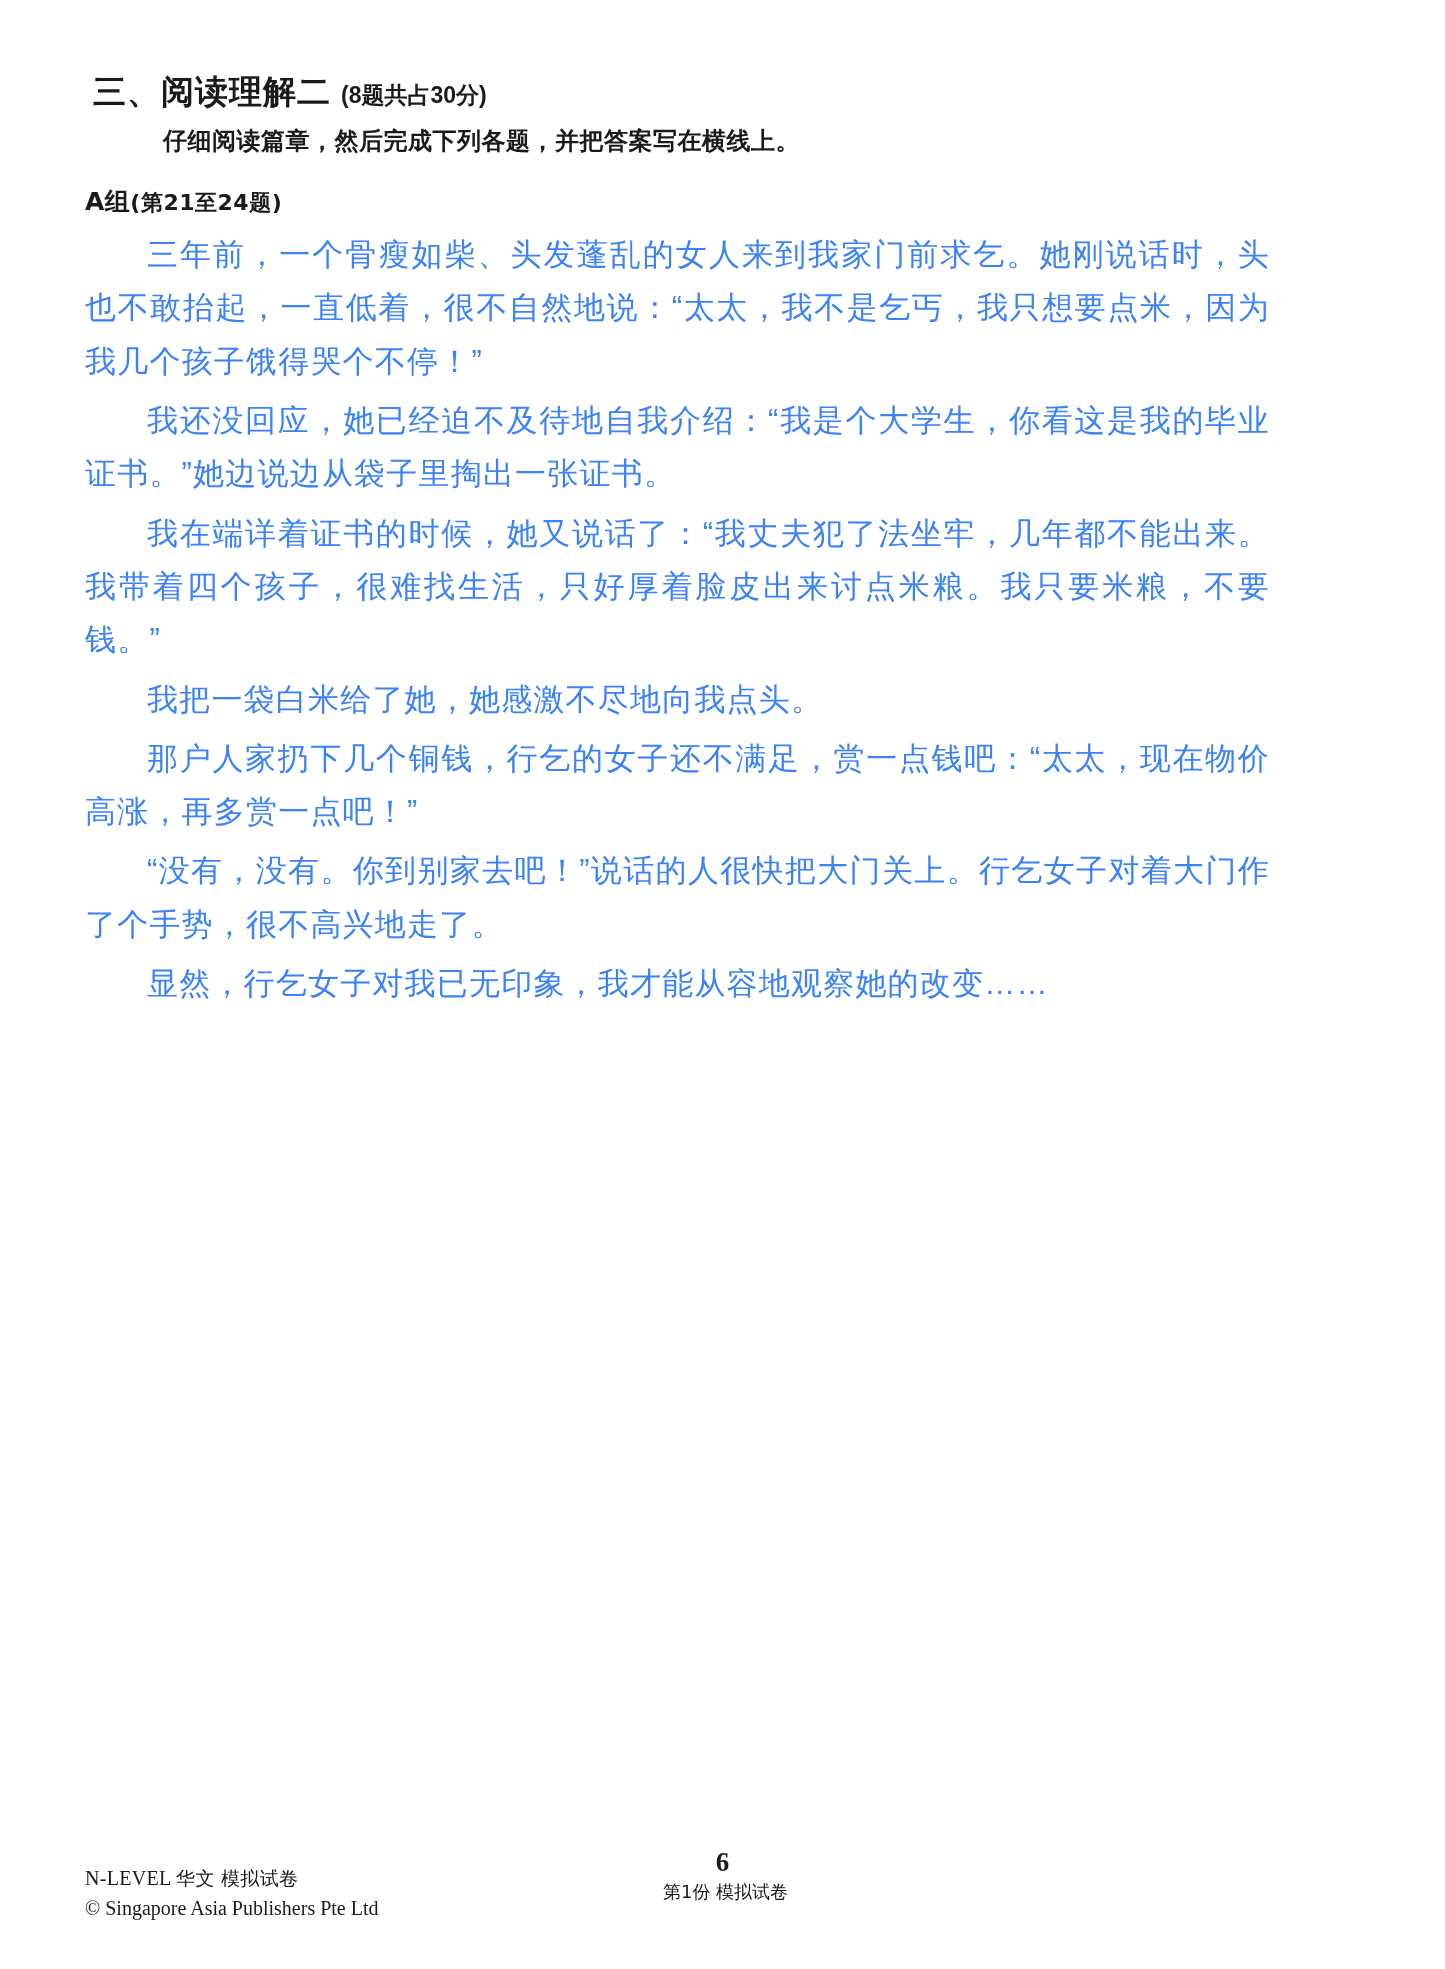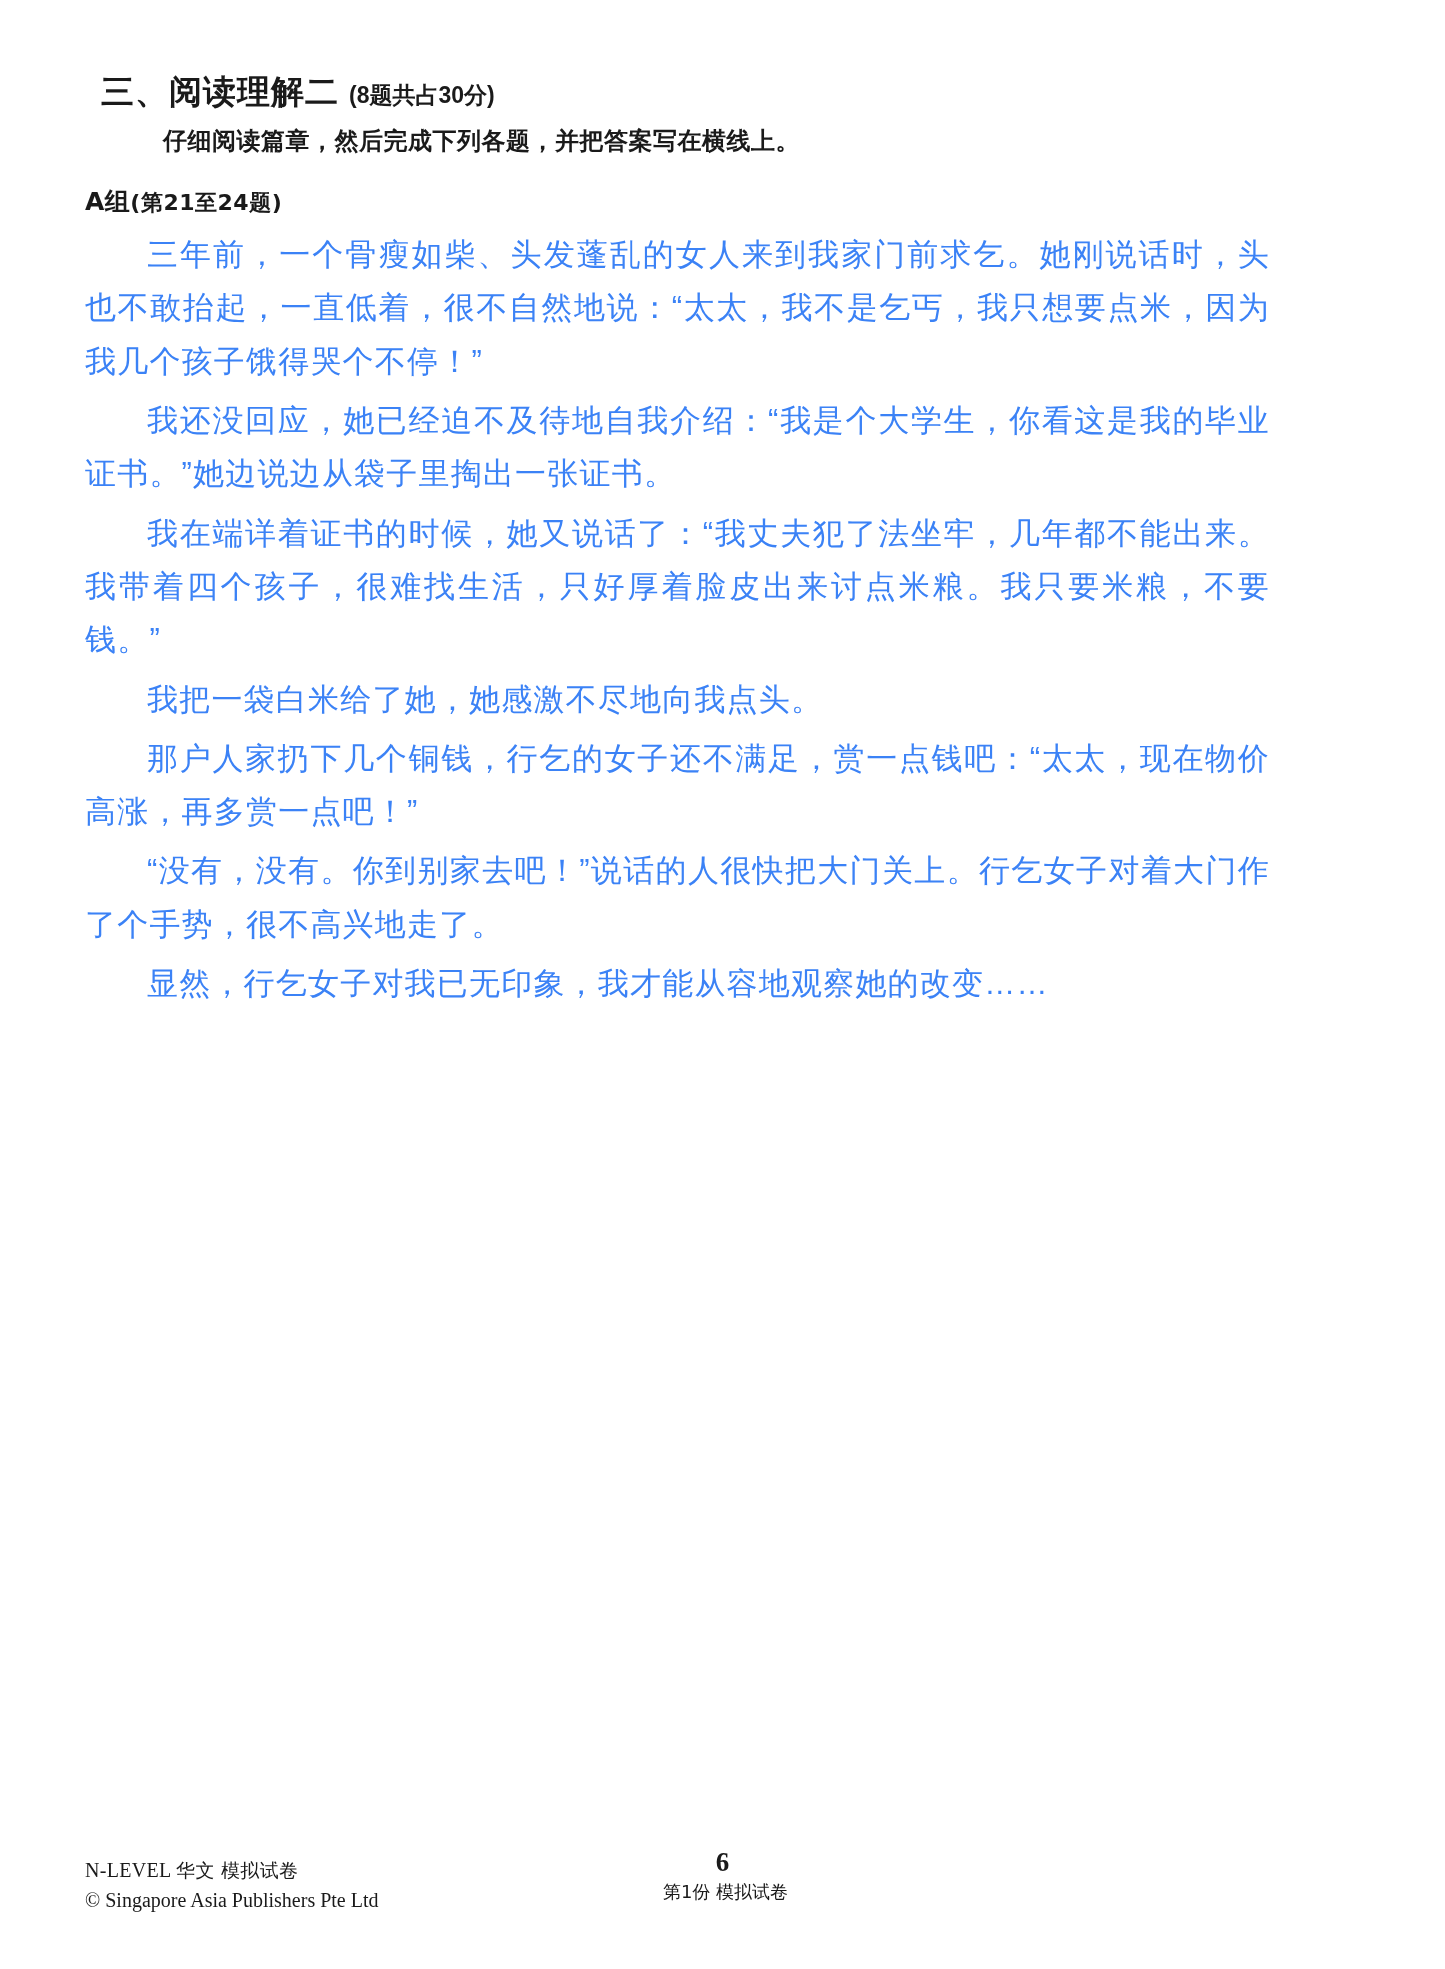--- a/index.html
+++ b/index.html
@@ -21,21 +21,21 @@
     height: 1969px;
     box-sizing: border-box;
     padding: 70px 120px 0 85px;
   }
 
   
   .section-heading {
     display: flex;
     align-items: baseline;
     font-weight: bold;
-    margin: 0 0 8px 16px;
+    margin: 0 0 8px 8px;
     white-space: nowrap;
   }
   .section-heading .cn {
     font-family: "DejaVu Sans", sans-serif;
     font-size: 33px;
     letter-spacing: 1px;
   }
   .section-heading .paren {
     font-family: "Liberation Sans", sans-serif;
     font-size: 23px;
@@ -81,21 +81,21 @@
   .footer {
     position: absolute;
     left: 85px;
     right: 85px;
     bottom: 52px;
     height: 70px;
   }
   .footer-left {
     position: absolute;
     left: 0;
-    top: 8px;
+    top: 16px;
     line-height: 1.5;
   }
   .footer-left .l1 {
     font-family: "Liberation Serif", serif;
     font-size: 20px;
     letter-spacing: 0.3px;
   }
   .footer-left .l1 .cn {
     font-family: "DejaVu Sans", sans-serif;
     font-size: 19px;

